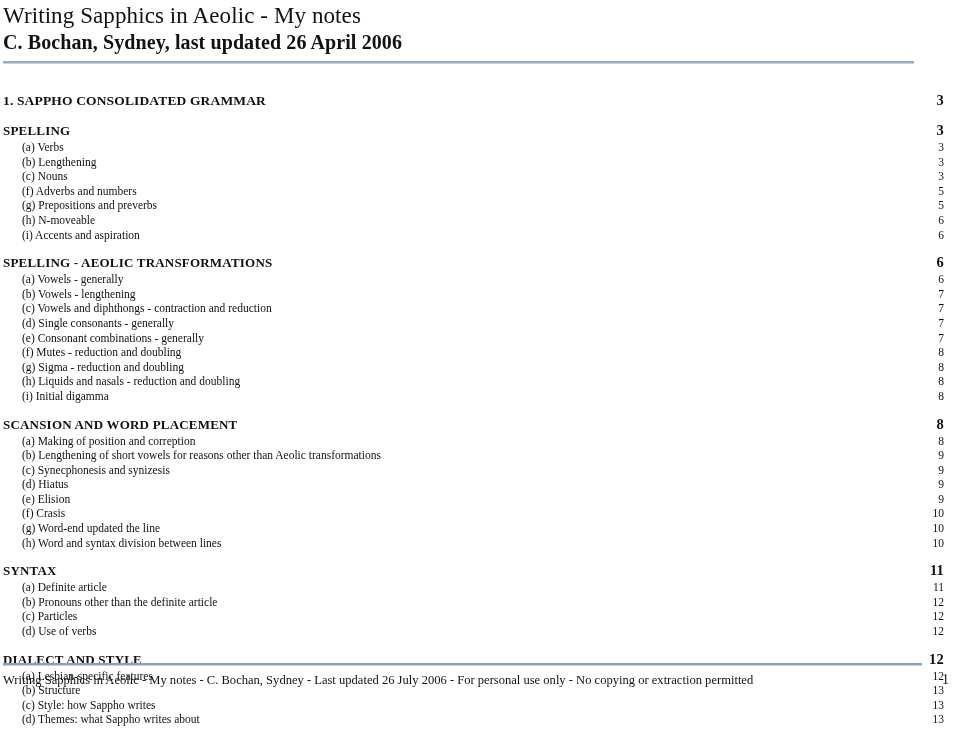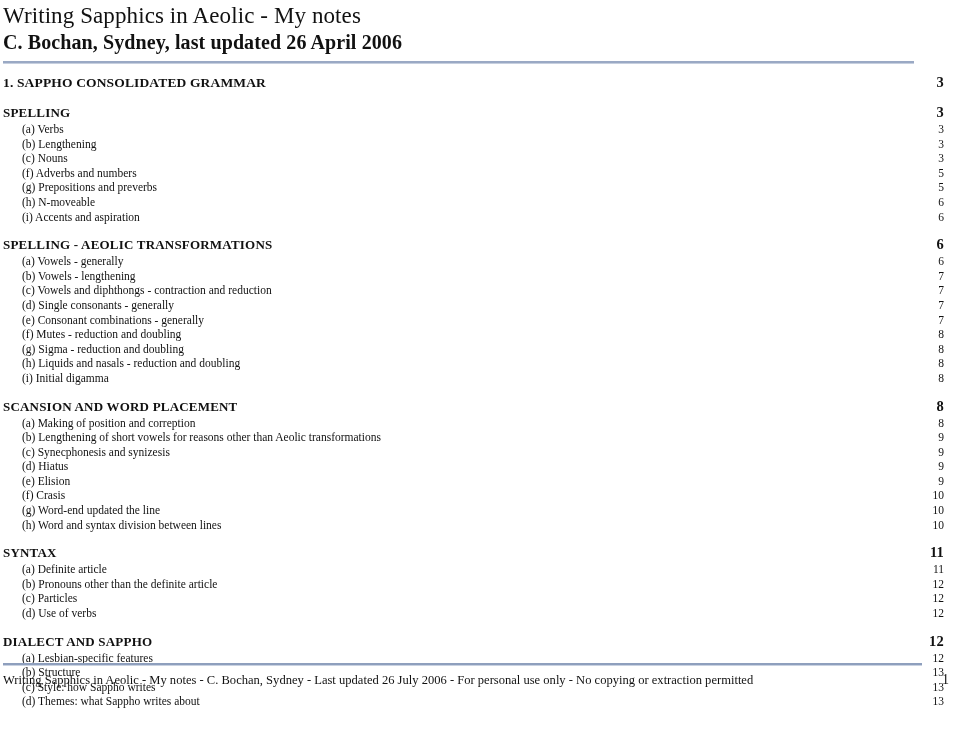--- a/index.html
+++ b/index.html
@@ -46,21 +46,21 @@
   }
   .header-rule {
     height: 2px;
     background: #9aa9c4;
     border-bottom: 1px solid #c6cfdf;
     margin: 6px 38px 0 0;
   }
 
   
   .toc {
-    margin-top: 8px;
+    margin-top: 26px;
   }
   .toc-section {
     margin-bottom: 11px;
   }
   .toc-section:last-child {
     margin-bottom: 0;
   }
 
   .toc-row {
     display: flex;
@@ -337,21 +337,21 @@
       </div>
       <div class="toc-row row-item">
         <span class="label">(d) Use of verbs</span>
         <span class="filler"></span>
         <span class="page-num">12</span>
       </div>
     </div>
 
     <div class="toc-section">
       <div class="toc-row row-heading">
-        <span class="label">DIALECT AND SAPPHO</span>
+        <span class="label">DIALECT AND STYLE</span>
         <span class="filler"></span>
         <span class="page-num">12</span>
       </div>
       <div class="toc-row row-item">
         <span class="label">(a) Lesbian-specific features</span>
         <span class="filler"></span>
         <span class="page-num">12</span>
       </div>
       <div class="toc-row row-item">
         <span class="label">(b) Structure</span>

